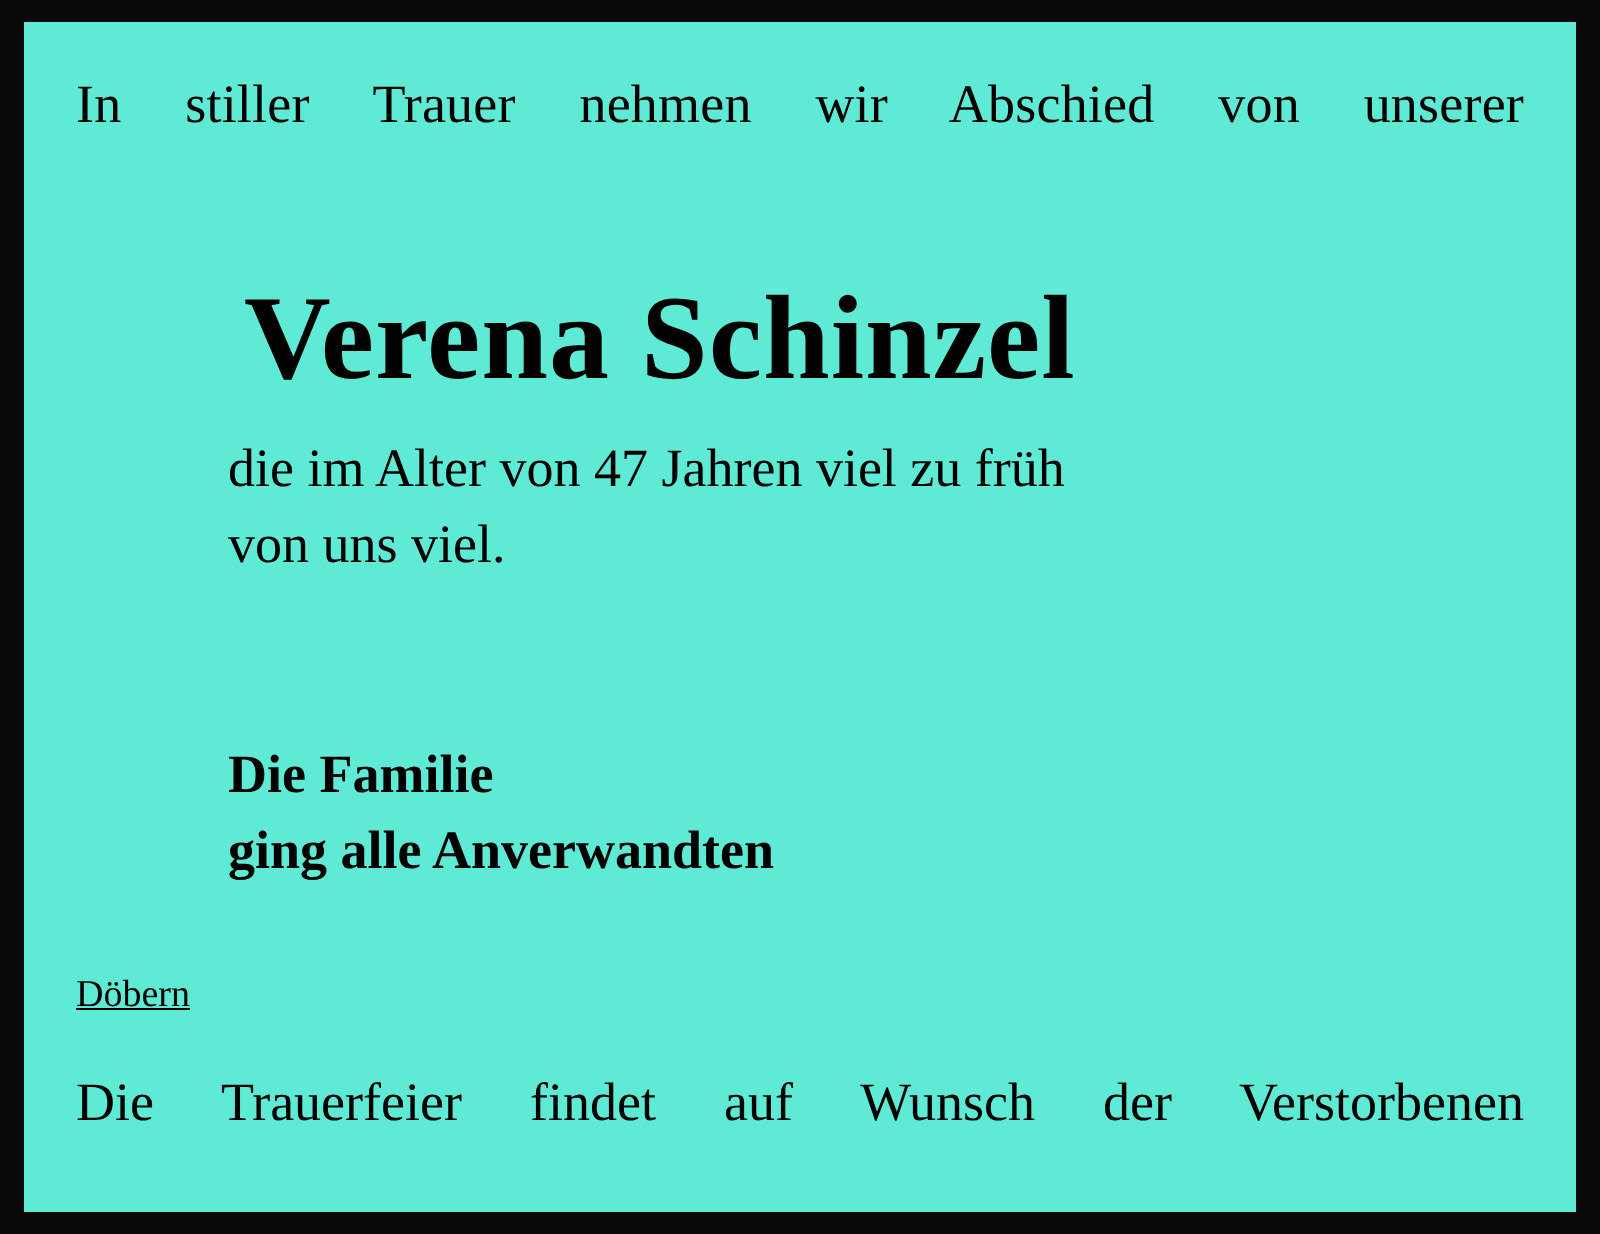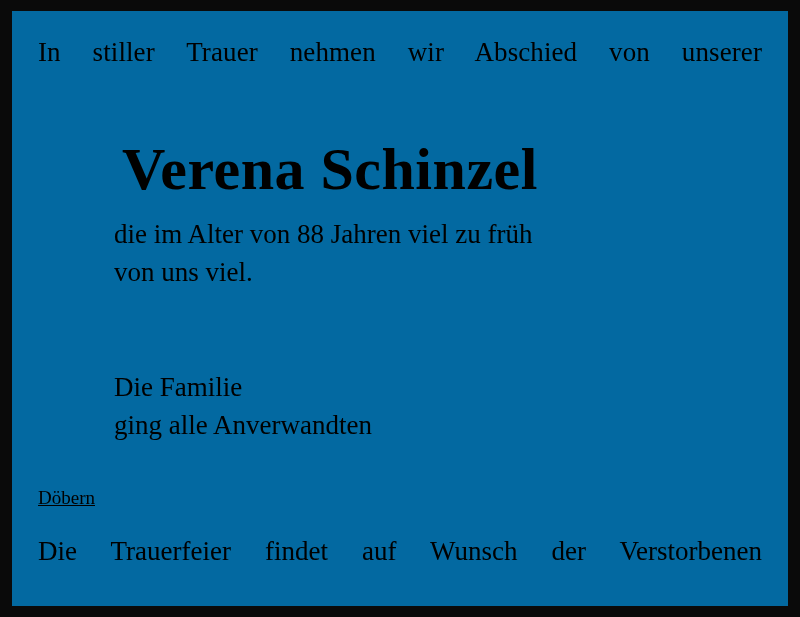--- a/index.html
+++ b/index.html
@@ -11,21 +11,21 @@
     width: 800px;
     height: 617px;
     font-family: "Liberation Serif", serif;
     color: #000000;
     overflow: hidden;
   }
   .obituary {
     box-sizing: border-box;
     width: 800px;
     height: 617px;
-    background: #0369a1;
+    background: #5eead4;
     border-top: 11px solid #0a0a0a;
     border-bottom: 11px solid #0a0a0a;
     border-left: 12px solid #0a0a0a;
     border-right: 12px solid #0a0a0a;
     padding: 22px 26px 10px 26px;
     position: relative;
   }
   .intro {
     font-size: 27px;
     line-height: 1.44;
@@ -60,21 +60,21 @@
     margin: 13px 0 0 0;
     padding-left: 76px;
   }
   .mourn-block {
     margin: 38px 0 0 0;
     padding-left: 76px;
     font-size: 27px;
     line-height: 1.42;
   }
   .mourn-block .bold {
-    font-weight: normal;
+    font-weight: bold;
   }
   .place {
     font-size: 19px;
     margin: 42px 0 0 0;
     line-height: 1.3;
     text-decoration: underline;
   }
   .closing {
     font-size: 27px;
     line-height: 1.44;
@@ -95,21 +95,21 @@
 
 <div class="obituary">
 
   <p class="intro">
     <span class="line1">In stiller Trauer nehmen wir Abschied von unserer</span>
   </p>
 
   <h1 class="name">Verena Schinzel</h1>
 
   <p class="age-block">
-    <span>die im Alter von 88 Jahren viel zu früh</span><br>
+    <span>die im Alter von 47 Jahren viel zu früh</span><br>
     <span>von uns viel.</span>
   </p>
 
   <p class="mourn-block">
     <br>
     <span class="bold">Die Familie</span><br>
     <span class="bold">ging alle Anverwandten</span>
   </p>
 
   <p class="place">Döbern</p>

